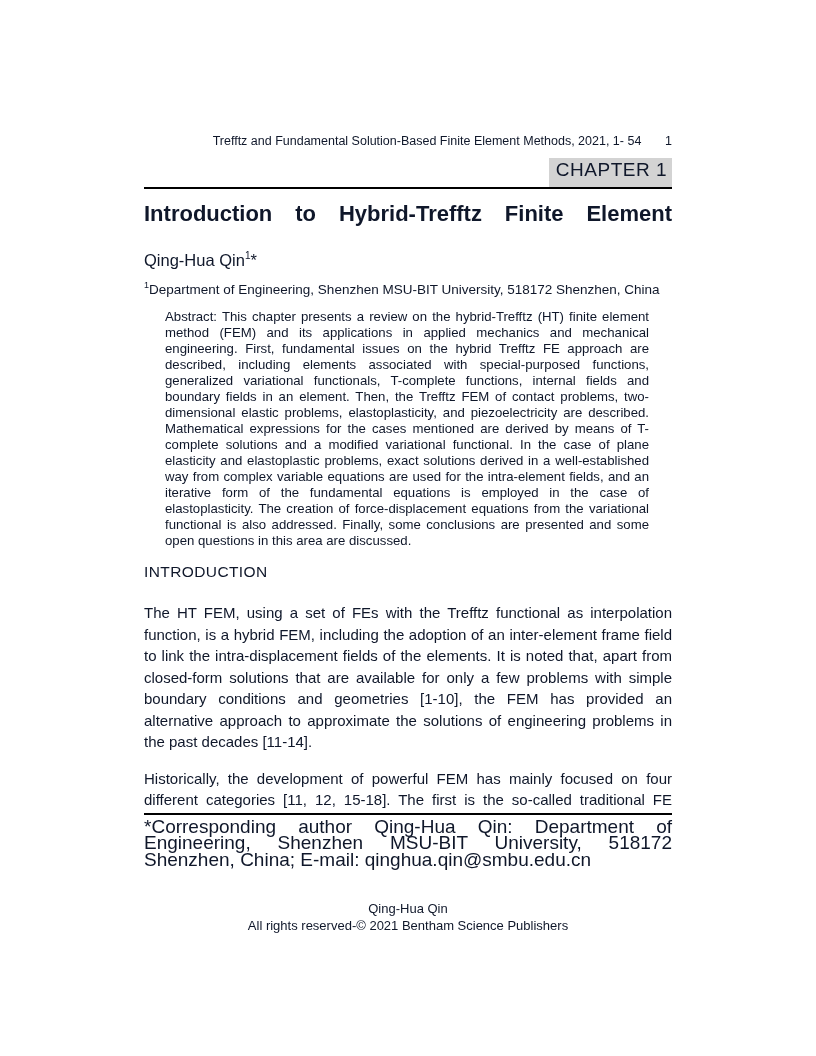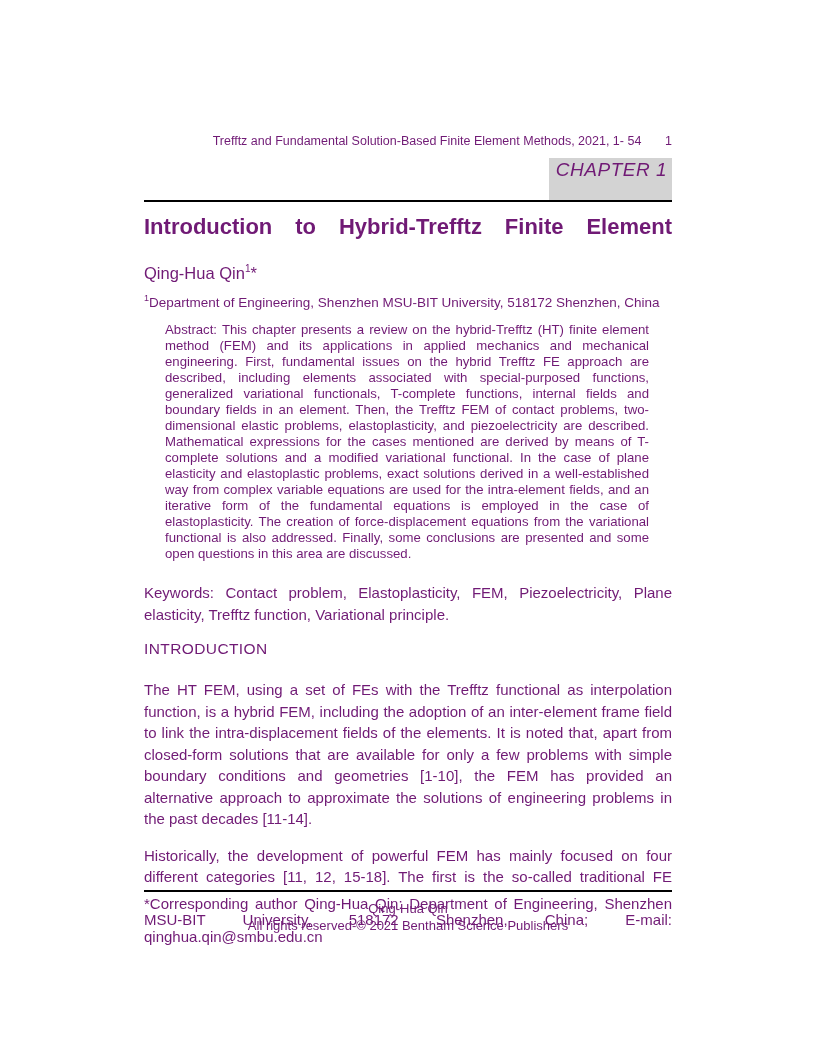--- a/index.html
+++ b/index.html
@@ -2,21 +2,21 @@
 <html><head>
 <meta charset="utf-8">
 <style>
   html,body { margin:0; padding:0; background:#e8e8e8; }
   .page {
     position:relative;
     width:816px; height:1056px;
     margin:0 auto;
     background:#ffffff;
     font-family:"Liberation Sans", sans-serif;
-    color:#701a75;
+    color:#0f172a;
     overflow:hidden;
   }
   .content {
     position:absolute;
     left:144px; top:134px;
     width:528px;
   }
   
   .running-head {
     display:flex;
@@ -31,23 +31,22 @@
   .chapter-row {
     margin-top:10px;
     text-align:right;
     border-bottom:2px solid #000;
   }
   .chapter-banner {
     display:inline-block;
     background:#d3d3d3;
     font-size:19px;
     line-height:23px;
-    padding:0 5px 19px 7px;
+    padding:0 5px 6px 7px;
     letter-spacing:0.5px;
-    font-style:italic;
   }
   
   .chapter-title {
     margin-top:9px;
     font-size:22px;
     line-height:32px;
     font-weight:bold;
   }
   .title-line-1 { text-align:justify; text-align-last:justify; }
   .title-line-2 { text-align:left; }
@@ -93,21 +92,21 @@
   }
   .para-1 { margin-top:21px; }
   .para-2 { margin-top:15px; text-align-last:justify; margin-bottom:2px; }
   
   .footnote-rule {
     border-top:2px solid #000;
     height:0;
   }
   .footnote-block {
     margin-top:4px;
-    font-size:15px;
+    font-size:19px;
     line-height:16.5px;
     text-align:justify;
   }
   
   .page-footer {
     position:absolute;
     left:0; top:900px;
     width:816px;
     text-align:center;
     font-size:13px;
@@ -133,21 +132,20 @@
     <div class="chapter-title">
       <div class="title-line-1">Introduction to Hybrid-Trefftz Finite Element</div>
     </div>
 
     <div class="author-line"><span>Qing-Hua Qin</span><sup>1</sup><span>*</span></div>
 
     <div class="affiliation-line"><sup>1</sup><span>Department of Engineering, Shenzhen MSU-BIT University, 518172 Shenzhen, China</span></div>
 
     <div class="abstract-block"><span>Abstract:</span> <span>This chapter presents a review on the hybrid-Trefftz (HT) finite element method (FEM) and its applications in applied mechanics and mechanical engineering. First, fundamental issues on the hybrid Trefftz FE approach are described, including elements associated with special-purposed functions, generalized variational functionals, T-complete functions, internal fields and boundary fields in an element. Then, the Trefftz FEM of contact problems, two-dimensional elastic problems, elastoplasticity, and piezoelectricity are described. Mathematical expressions for the cases mentioned are derived by means of T-complete solutions and a modified variational functional. In the case of plane elasticity and elastoplastic problems, exact solutions derived in a well-established way from complex variable equations are used for the intra-element fields, and an iterative form of the fundamental equations is employed in the case of elastoplasticity. The creation of force-displacement equations from the variational functional is also addressed. Finally, some conclusions are presented and some open questions in this area are discussed.</span></div>
 
-    <div class="keywords-block"><span>Keywords:</span> <span>Contact problem, Elastoplasticity, FEM, Piezoelectricity, Plane elasticity, Trefftz function, Variational principle.</span></div>
 
     <div class="section-heading">INTRODUCTION</div>
 
     <div class="body-paragraph para-1">The HT FEM, using a set of FEs with the Trefftz functional as interpolation function, is a hybrid FEM, including the adoption of an inter-element frame field to link the intra-displacement fields of the elements. It is noted that, apart from closed-form solutions that are available for only a few problems with simple boundary conditions and geometries [1-10], the FEM has provided an alternative approach to approximate the solutions of engineering problems in the past decades [11-14].</div>
 
     <div class="body-paragraph para-2">Historically, the development of powerful FEM has mainly focused on four different categories [11, 12, 15-18]. The first is the so-called traditional FE</div>
 
     <div class="footnote-rule"></div>
 
     <div class="footnote-block"><span>*</span><span>Corresponding author Qing-Hua Qin: Department of Engineering, Shenzhen MSU-BIT University, 518172 Shenzhen, China; E-mail: qinghua.qin@smbu.edu.cn</span></div>

